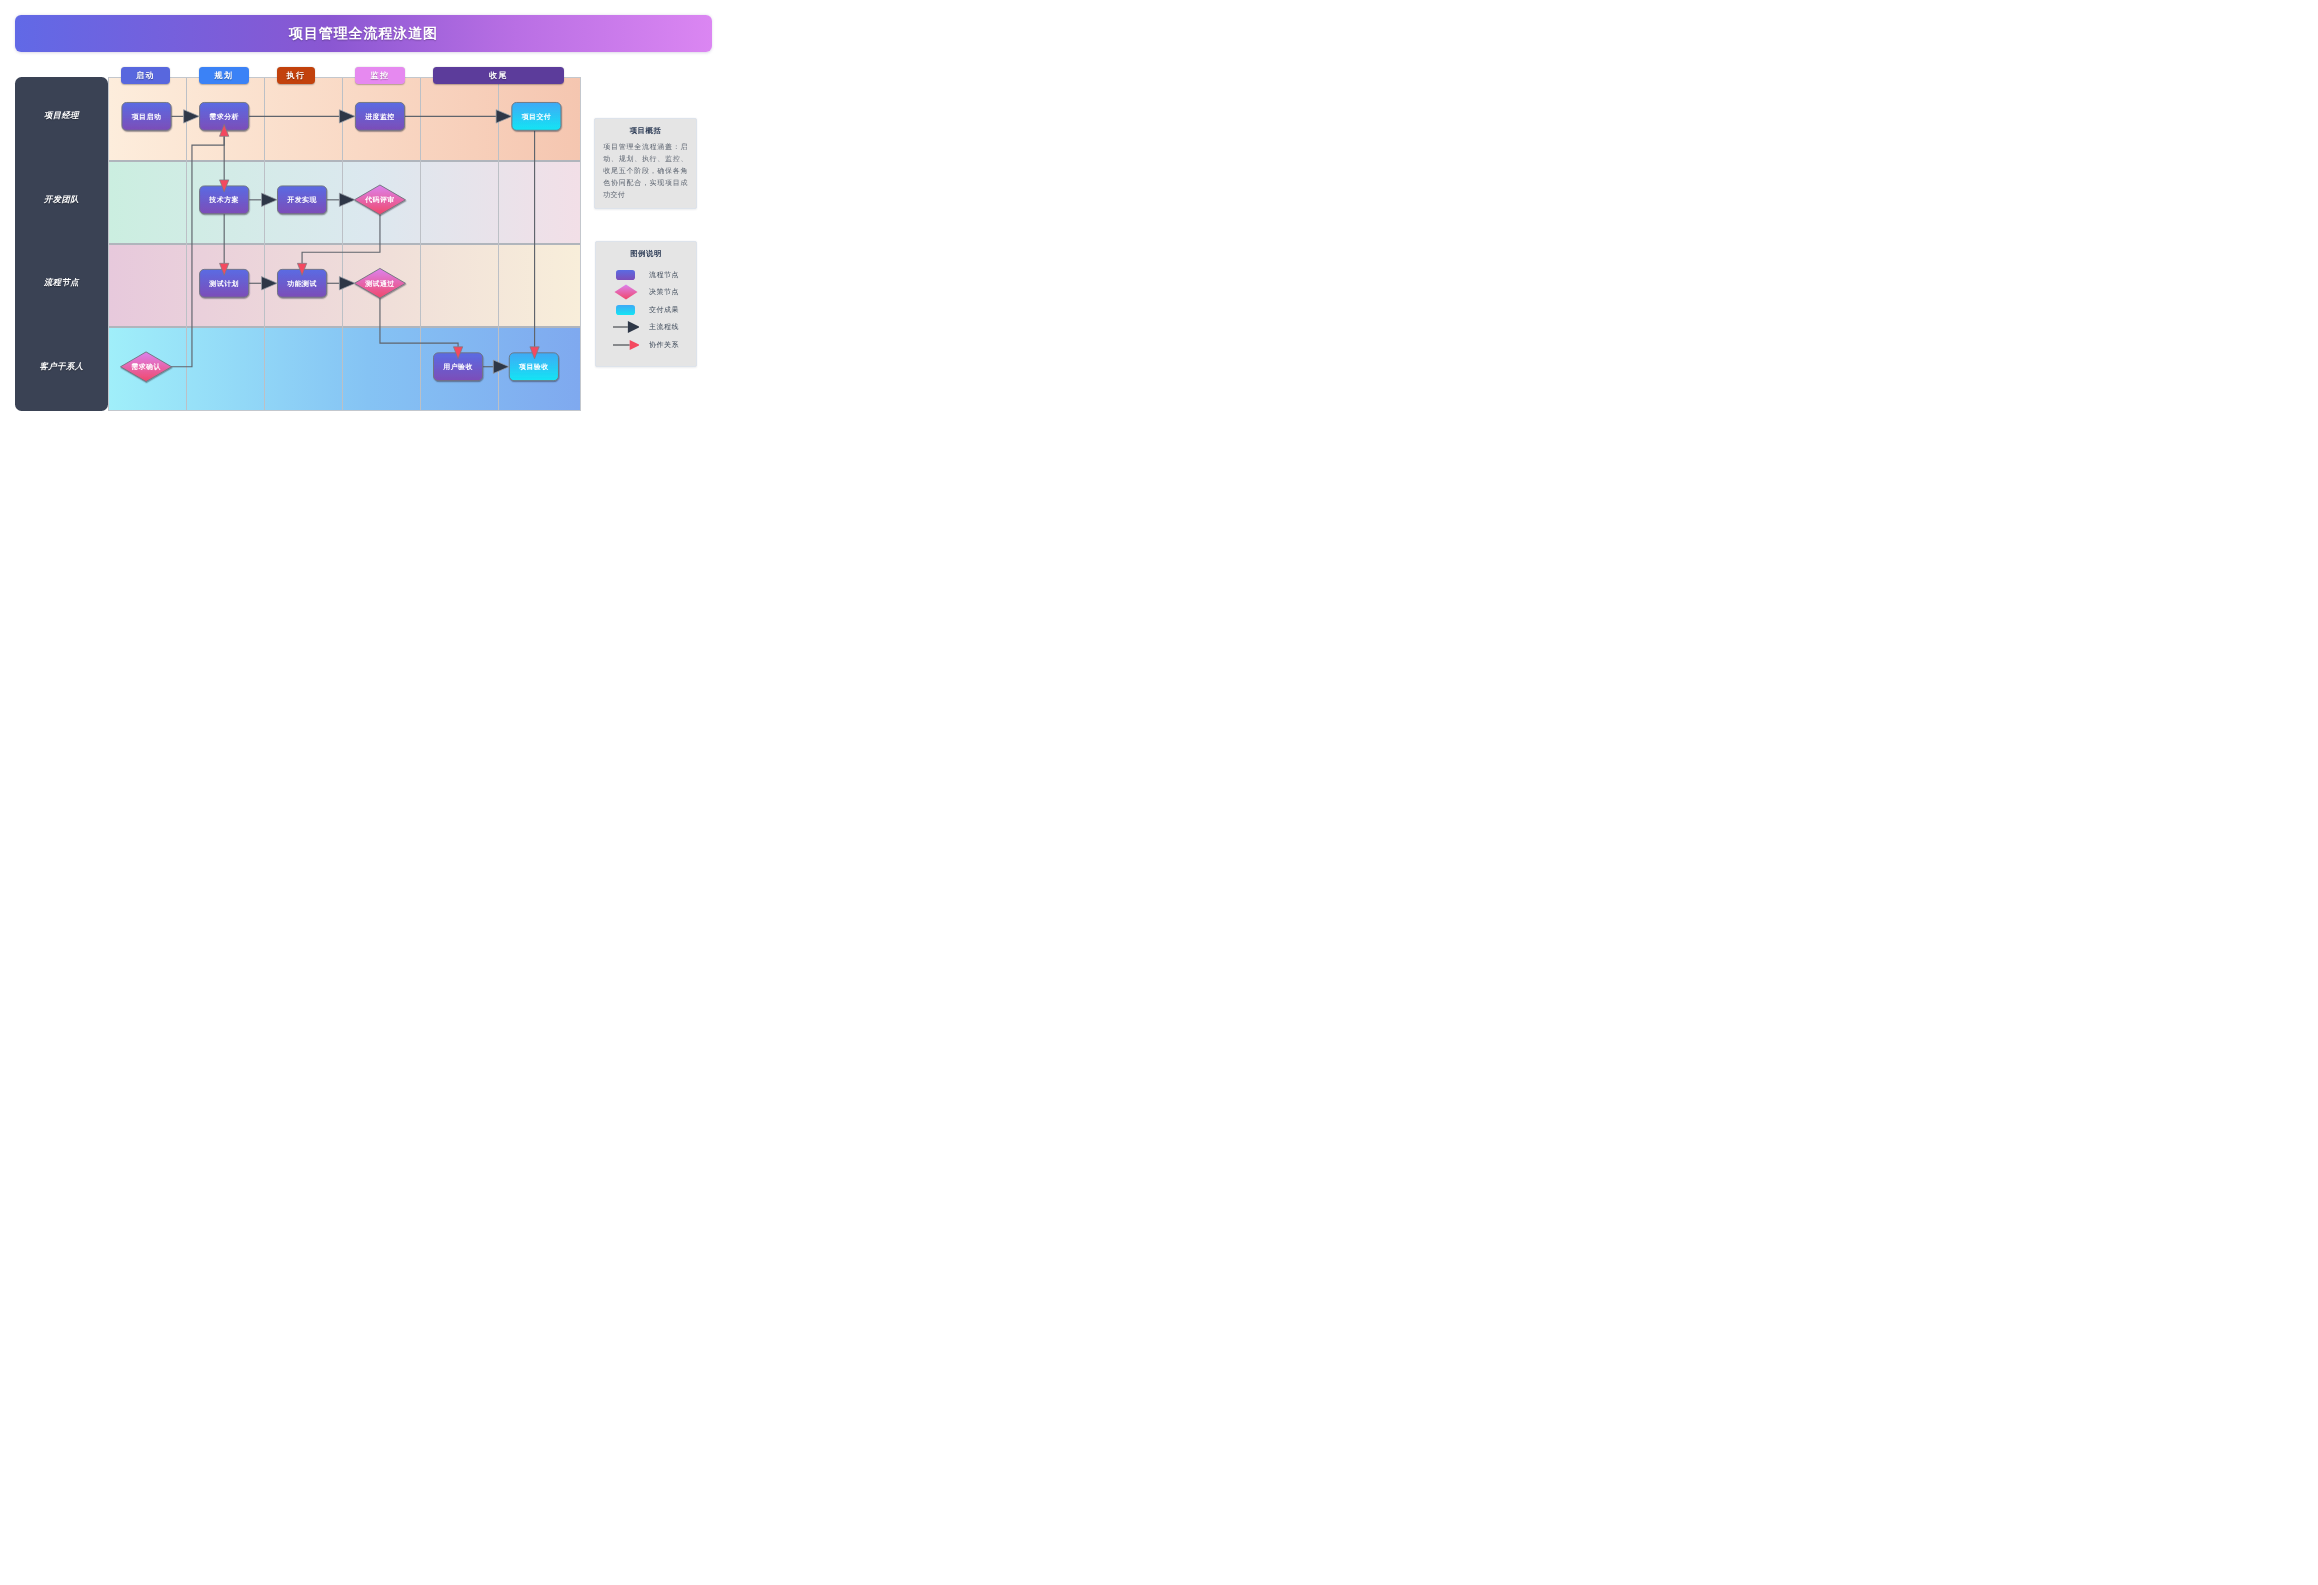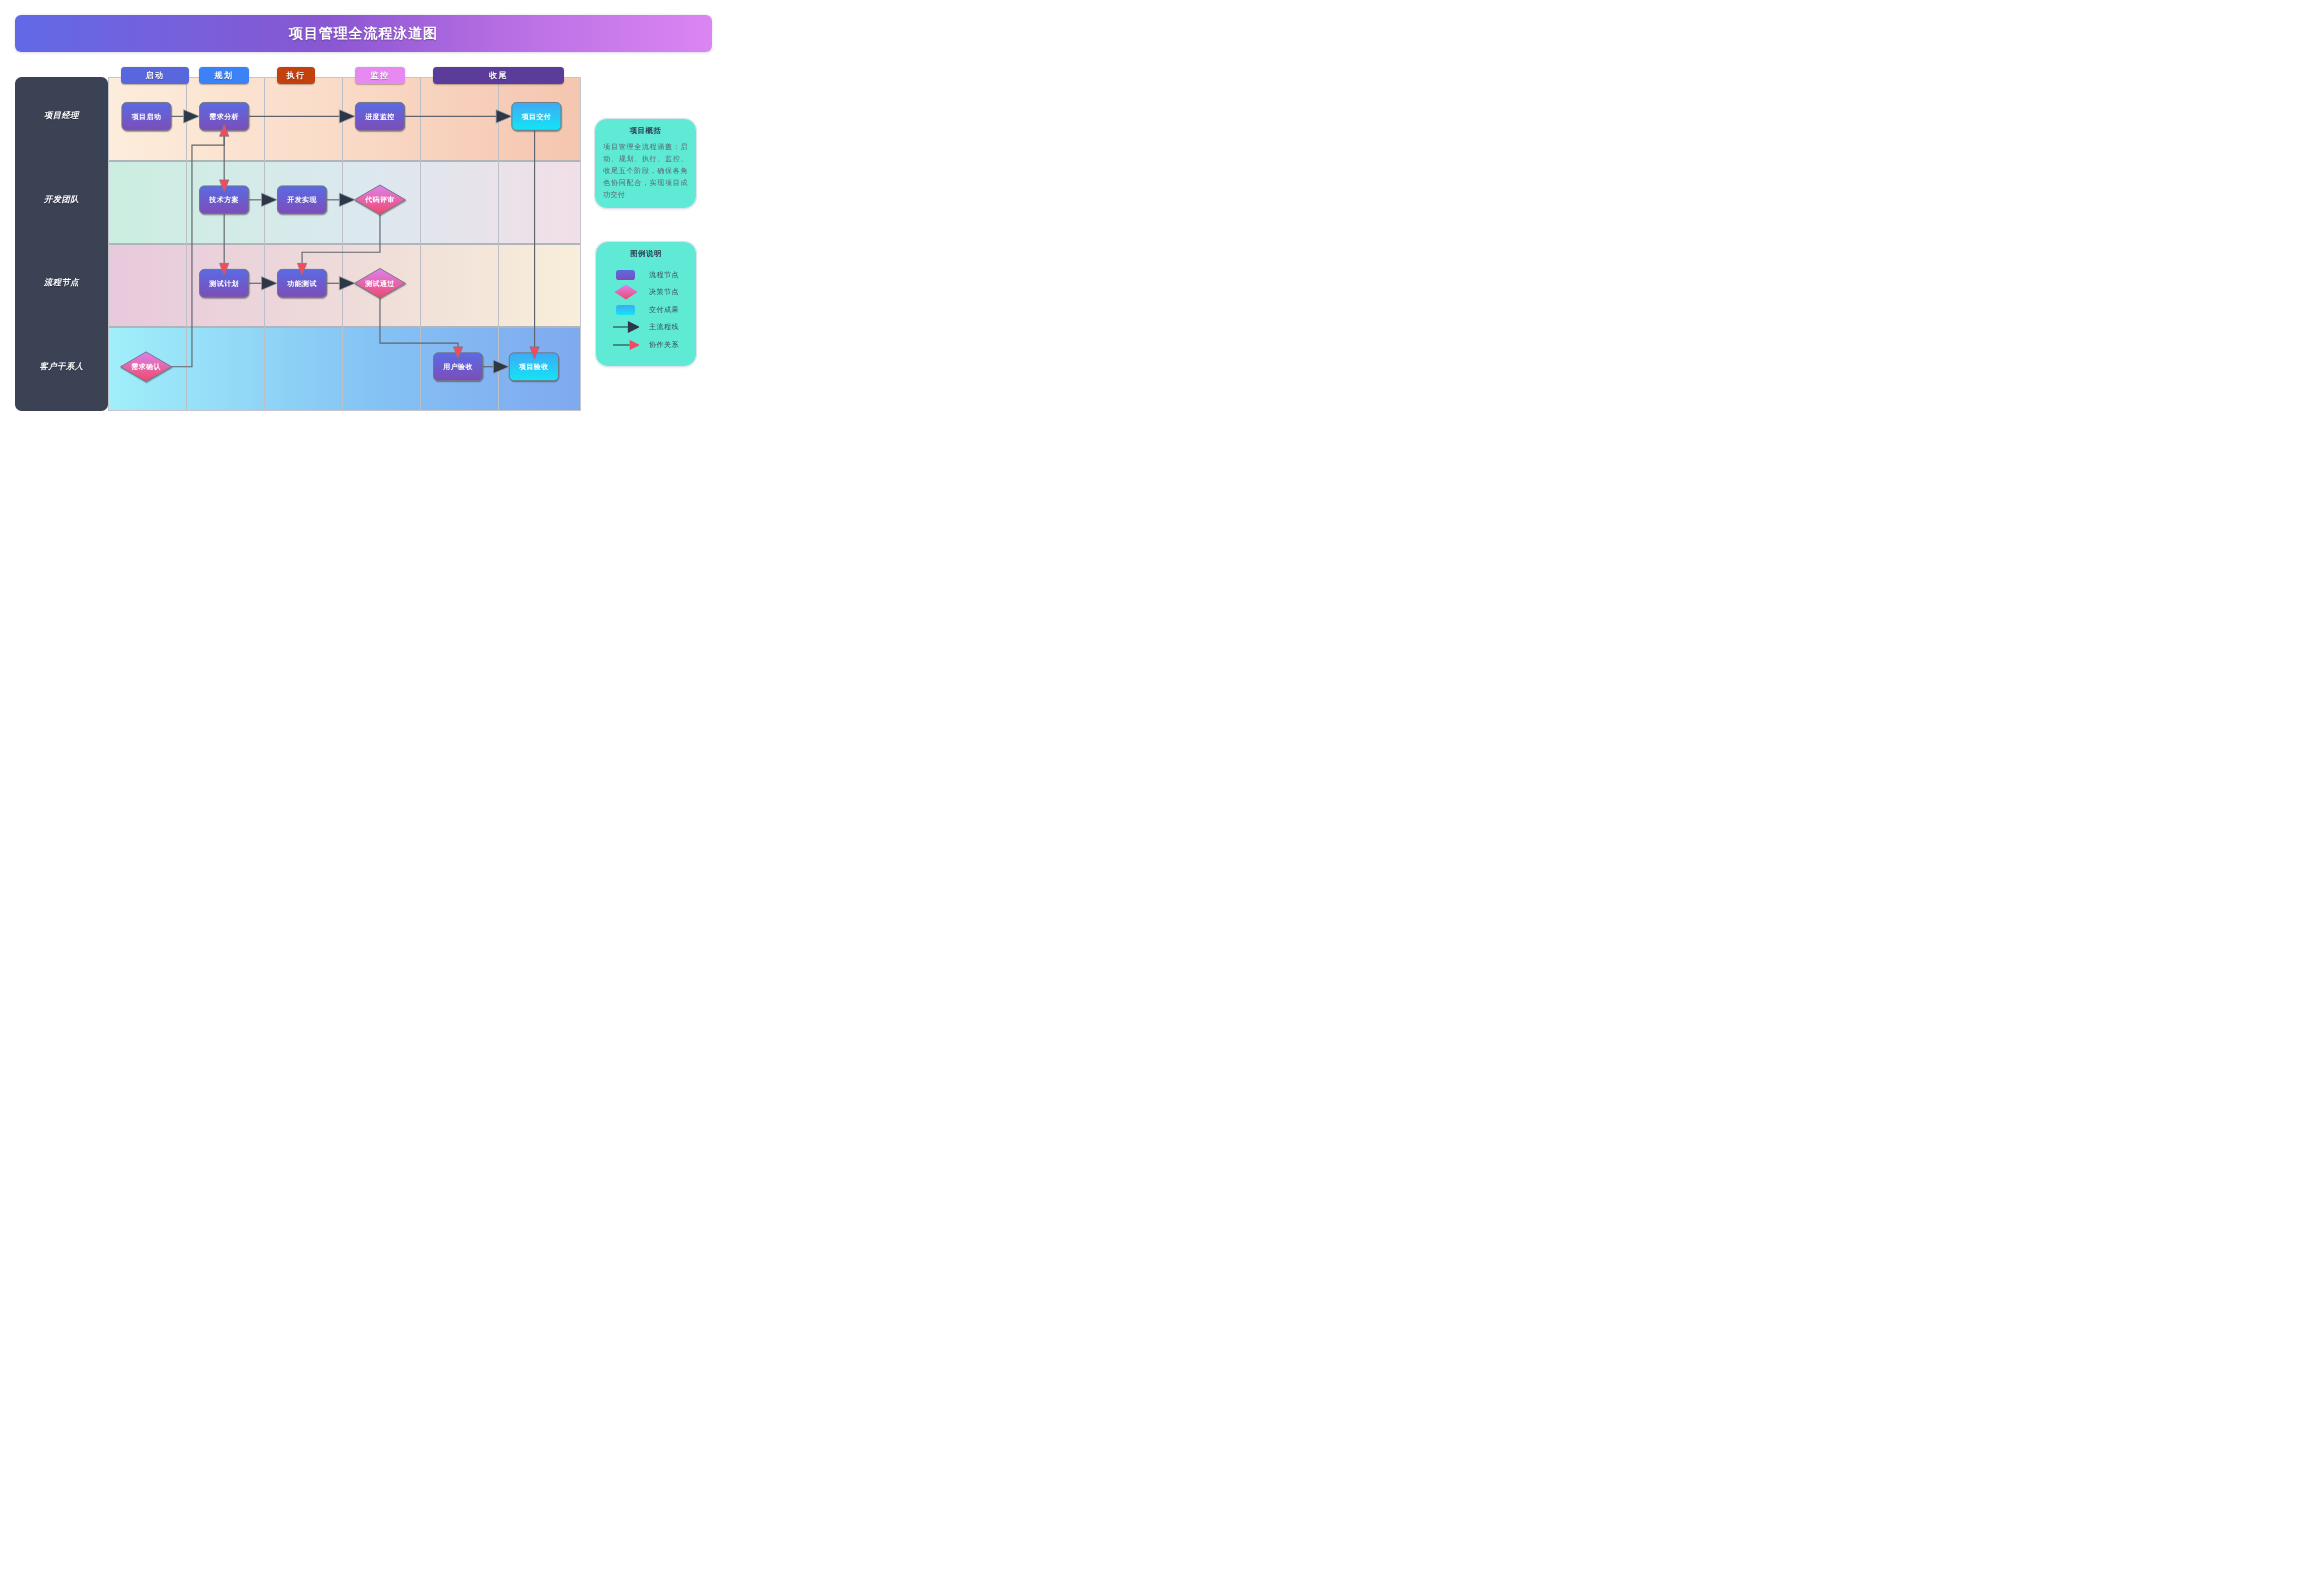--- a/index.html
+++ b/index.html
@@ -42,22 +42,22 @@
     position:absolute;top:67px;height:16.7px;border-radius:3.7px;z-index:3;
     color:#fff;font-size:8px;font-weight:700;letter-spacing:1.4px;
     display:flex;align-items:center;justify-content:center;
     box-shadow:0 0.9px 1.4px rgba(0,0,0,.28);
     text-shadow:0 0.5px 0.9px rgba(0,0,0,.3);
   }
   
   #diagram-svg{position:absolute;left:0;top:0;z-index:2;}
   
   .panel{
-    position:absolute;background:#5eead4;border:0.9px solid #DDE3EB;
-    border-radius:13px;box-sizing:border-box;box-shadow:0 0.5px 1.9px rgba(30,40,70,.08);
+    position:absolute;background:#e5e5e5;border:0.9px solid #DDE3EB;
+    border-radius:2px;box-sizing:border-box;box-shadow:0 0.5px 1.9px rgba(30,40,70,.08);
   }
   #overview-panel{left:594px;top:118px;width:103px;height:91px;padding:6.5px 8.3px;}
   #legend-panel{left:595px;top:241px;width:102px;height:126px;padding:6.5px 0 0 0;}
   .panel-title{
     text-align:center;color:#2E3D57;font-size:7.4px;font-weight:700;letter-spacing:0.5px;
   }
   #overview-body{
     margin-top:5.6px;color:#5C6470;font-size:7px;line-height:12px;
     text-align:justify;letter-spacing:0.2px;
   }
@@ -91,21 +91,21 @@
     <div class="hline" style="top: 165px;"></div>
     <div class="hline" style="top: 248px;"></div>
     <div class="vline" style="left: 77px;"></div>
     <div class="vline" style="left: 155px;"></div>
     <div class="vline" style="left: 233px;"></div>
     <div class="vline" style="left: 311px;"></div>
     <div class="vline" style="left: 389px;"></div>
   </div>
 
 <div id="chips">
-    <div class="chip" style="left: 121px; width: 68px; background: rgb(88, 103, 222);">启动</div>
+    <div class="chip" style="left: 121px; width: 49px; background: rgb(88, 103, 222);">启动</div>
     <div class="chip" style="left: 199px; width: 50px; background: #3b82f6;">规划</div>
     <div class="chip" style="left: 277px; width: 38px; background: #c2410c;">执行</div>
     <div class="chip" style="left: 355px; width: 50px; background: rgb(230, 137, 240); text-align: center;">监控</div>
     <div class="chip" style="left: 433px; width: 131px; background: rgb(92, 60, 155);">收尾</div>
   </div>
 
 <svg id="diagram-svg" width="727" height="427" viewBox="0 0 1568 921">
     <defs>
       <linearGradient id="gProcess" x1="0" y1="0" x2="0" y2="1">
         <stop offset="0%" stop-color="#5A6BE3"></stop>

